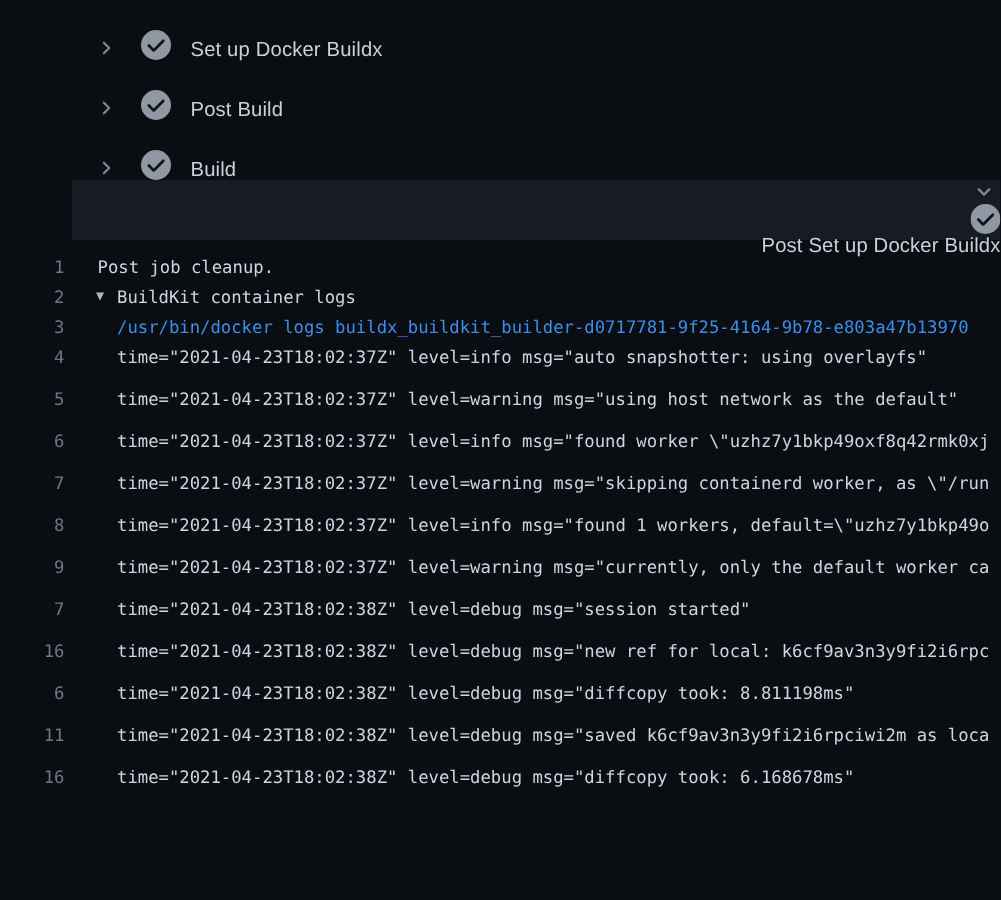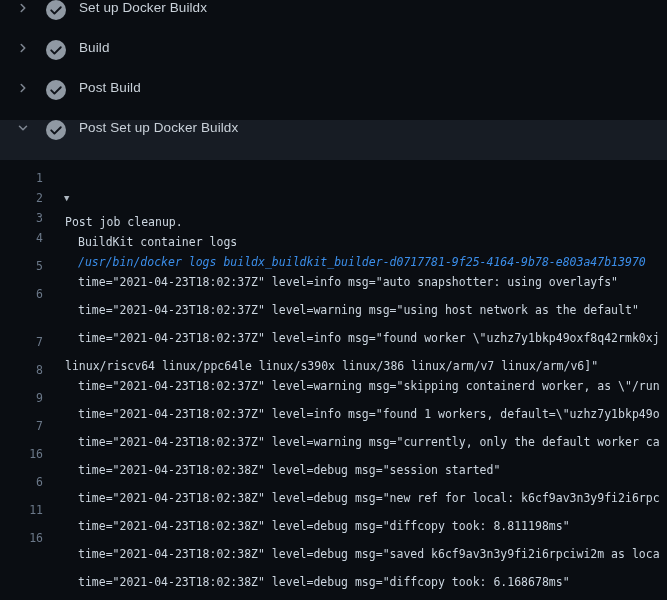--- a/index.html
+++ b/index.html
@@ -4,24 +4,24 @@
 <style>
   html,body { margin:0; padding:0; }
   body {
     width:667px; height:600px; overflow:hidden;
     background:#0a0d12;
     font-family:"Liberation Sans", sans-serif;
   }
   
   .steps { }
   .step {
-    height:40px; display:flex; align-items:flex-start;
-    padding-left:12px; cursor:pointer;
+    height:40px; display:flex; align-items:flex-end;
+    padding-left:12px; cursor:pointer;margin-left:48px;
   }
-  .step.expanded { background:#171c24; }
+  .step.expanded { background:#171c24;flex-direction:column; }
   .chev {
     width:22px; height:16px; display:flex; align-items:center; justify-content:center;
     flex:none;
   }
   .chev svg { transition:none; }
   .step.expanded .chev svg { transform:rotate(90deg); }
   .check { width:20px; height:20px; margin-left:12px; flex:none; }
   .step-label {
     margin-left:13px; color:#c9d1d9; font-size:13.5px; letter-spacing:0.1px;
   }
@@ -30,23 +30,23 @@
   .lrow {
     position:relative; height:20px; line-height:20px;
     white-space:pre;
     font-family:"DejaVu Sans Mono","Liberation Mono",monospace;
     font-size:11.5px; color:#ccd6e0;
   }
   .ln {
     position:absolute; left:0; top:0; width:43px; text-align:right;
     color:#6b7889; cursor:pointer;
   }
-  .txt { position:absolute; left:78px; top:0;margin-top:44px; }
+  .txt { position:absolute; left:78px; top:0; }
   .lrow.plain .txt, .lrow.wrap .txt { left:65px; }
-  .lrow.command .txt { color:#3b8eea;font-style:italic; }
+  .lrow.command .txt { color:#3b8eea; }
   .lrow.group .txt { cursor:pointer;text-align:right; }
   .arrow {
     position:absolute; left:64px; top:0; font-size:9px; color:#aeb7c0;
     cursor:pointer;
   }
 </style>
 </head>
 <body>
 
 <div class="steps" id="steps">
@@ -70,36 +70,36 @@
       <svg width="14" height="14" viewBox="0 0 16 16">
         <path d="M6 4l4 4-4 4" fill="none" stroke="#7d8590" stroke-width="1.8" stroke-linecap="round" stroke-linejoin="round"></path>
       </svg>
     </span>
     <span class="check">
       <svg width="20" height="20" viewBox="0 0 16 16">
         <circle cx="8" cy="8" r="8" fill="#9099a3"></circle>
         <path d="M11.28 5.28L6.75 9.81 4.72 7.78a.75.75 0 1 0-1.06 1.06l2.56 2.56c.29.29.77.29 1.06 0l5.06-5.06a.75.75 0 1 0-1.06-1.06z" fill="#10141b"></path>
       </svg>
     </span>
-    <span class="step-label">Build</span>
+    <span class="step-label">Post Build</span>
   </div>
 
   <div class="step">
     <span class="chev">
       <svg width="14" height="14" viewBox="0 0 16 16">
         <path d="M6 4l4 4-4 4" fill="none" stroke="#7d8590" stroke-width="1.8" stroke-linecap="round" stroke-linejoin="round"></path>
       </svg>
     </span>
     <span class="check">
       <svg width="20" height="20" viewBox="0 0 16 16">
         <circle cx="8" cy="8" r="8" fill="#9099a3"></circle>
         <path d="M11.28 5.28L6.75 9.81 4.72 7.78a.75.75 0 1 0-1.06 1.06l2.56 2.56c.29.29.77.29 1.06 0l5.06-5.06a.75.75 0 1 0-1.06-1.06z" fill="#10141b"></path>
       </svg>
     </span>
-    <span class="step-label">Post Build</span>
+    <span class="step-label">Build</span>
   </div>
 
   <div class="step expanded">
     <span class="chev">
       <svg width="14" height="14" viewBox="0 0 16 16">
         <path d="M6 4l4 4-4 4" fill="none" stroke="#7d8590" stroke-width="1.8" stroke-linecap="round" stroke-linejoin="round"></path>
       </svg>
     </span>
     <span class="check">
       <svg width="20" height="20" viewBox="0 0 16 16">
@@ -134,24 +134,20 @@
   <div class="lrow log">
     <span class="ln">5</span>
     <span class="txt">time="2021-04-23T18:02:37Z" level=warning msg="using host network as the default"</span>
   </div>
 
   <div class="lrow log">
     <span class="ln">6</span>
     <span class="txt">time="2021-04-23T18:02:37Z" level=info msg="found worker \"uzhz7y1bkp49oxf8q42rmk0xj</span>
   </div>
 
-  <div class="lrow wrap">
-    <span class="ln"></span>
-    <span class="txt">linux/riscv64 linux/ppc64le linux/s390x linux/386 linux/arm/v7 linux/arm/v6]"</span>
-  </div>
 
   <div class="lrow log">
     <span class="ln">7</span>
     <span class="txt">time="2021-04-23T18:02:37Z" level=warning msg="skipping containerd worker, as \"/run</span>
   </div>
 
   <div class="lrow log">
     <span class="ln">8</span>
     <span class="txt">time="2021-04-23T18:02:37Z" level=info msg="found 1 workers, default=\"uzhz7y1bkp49o</span>
   </div>

